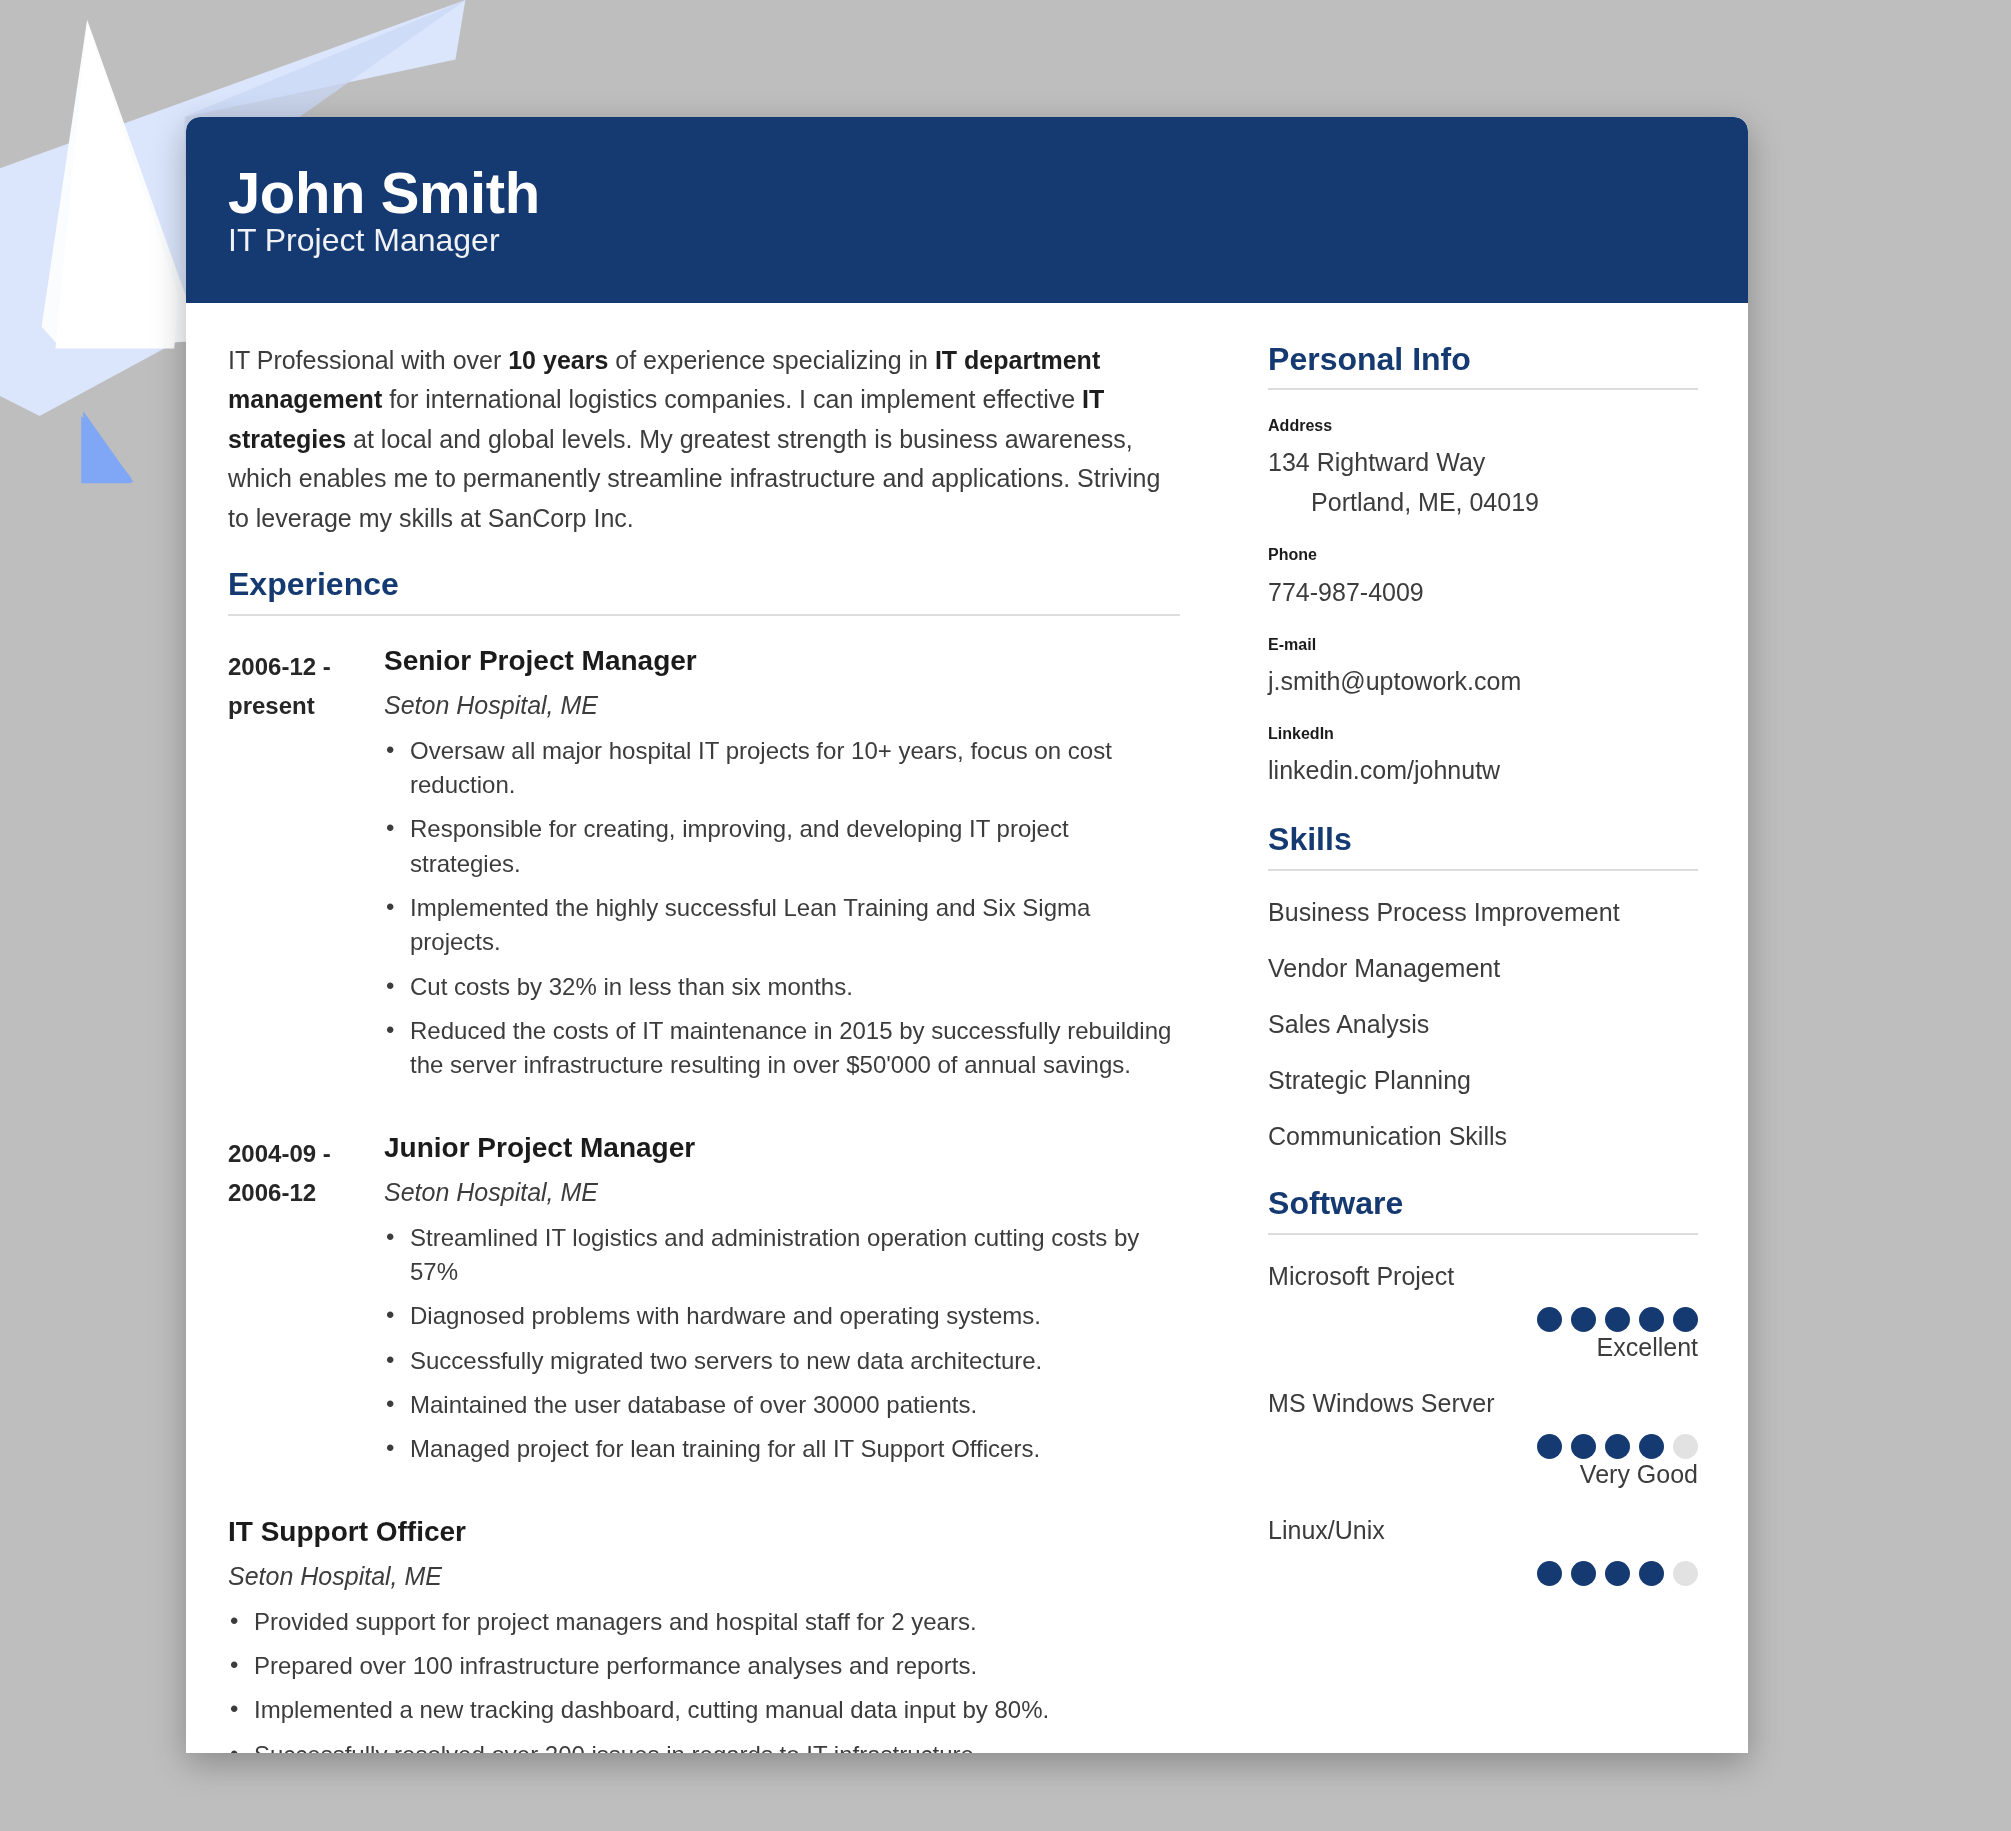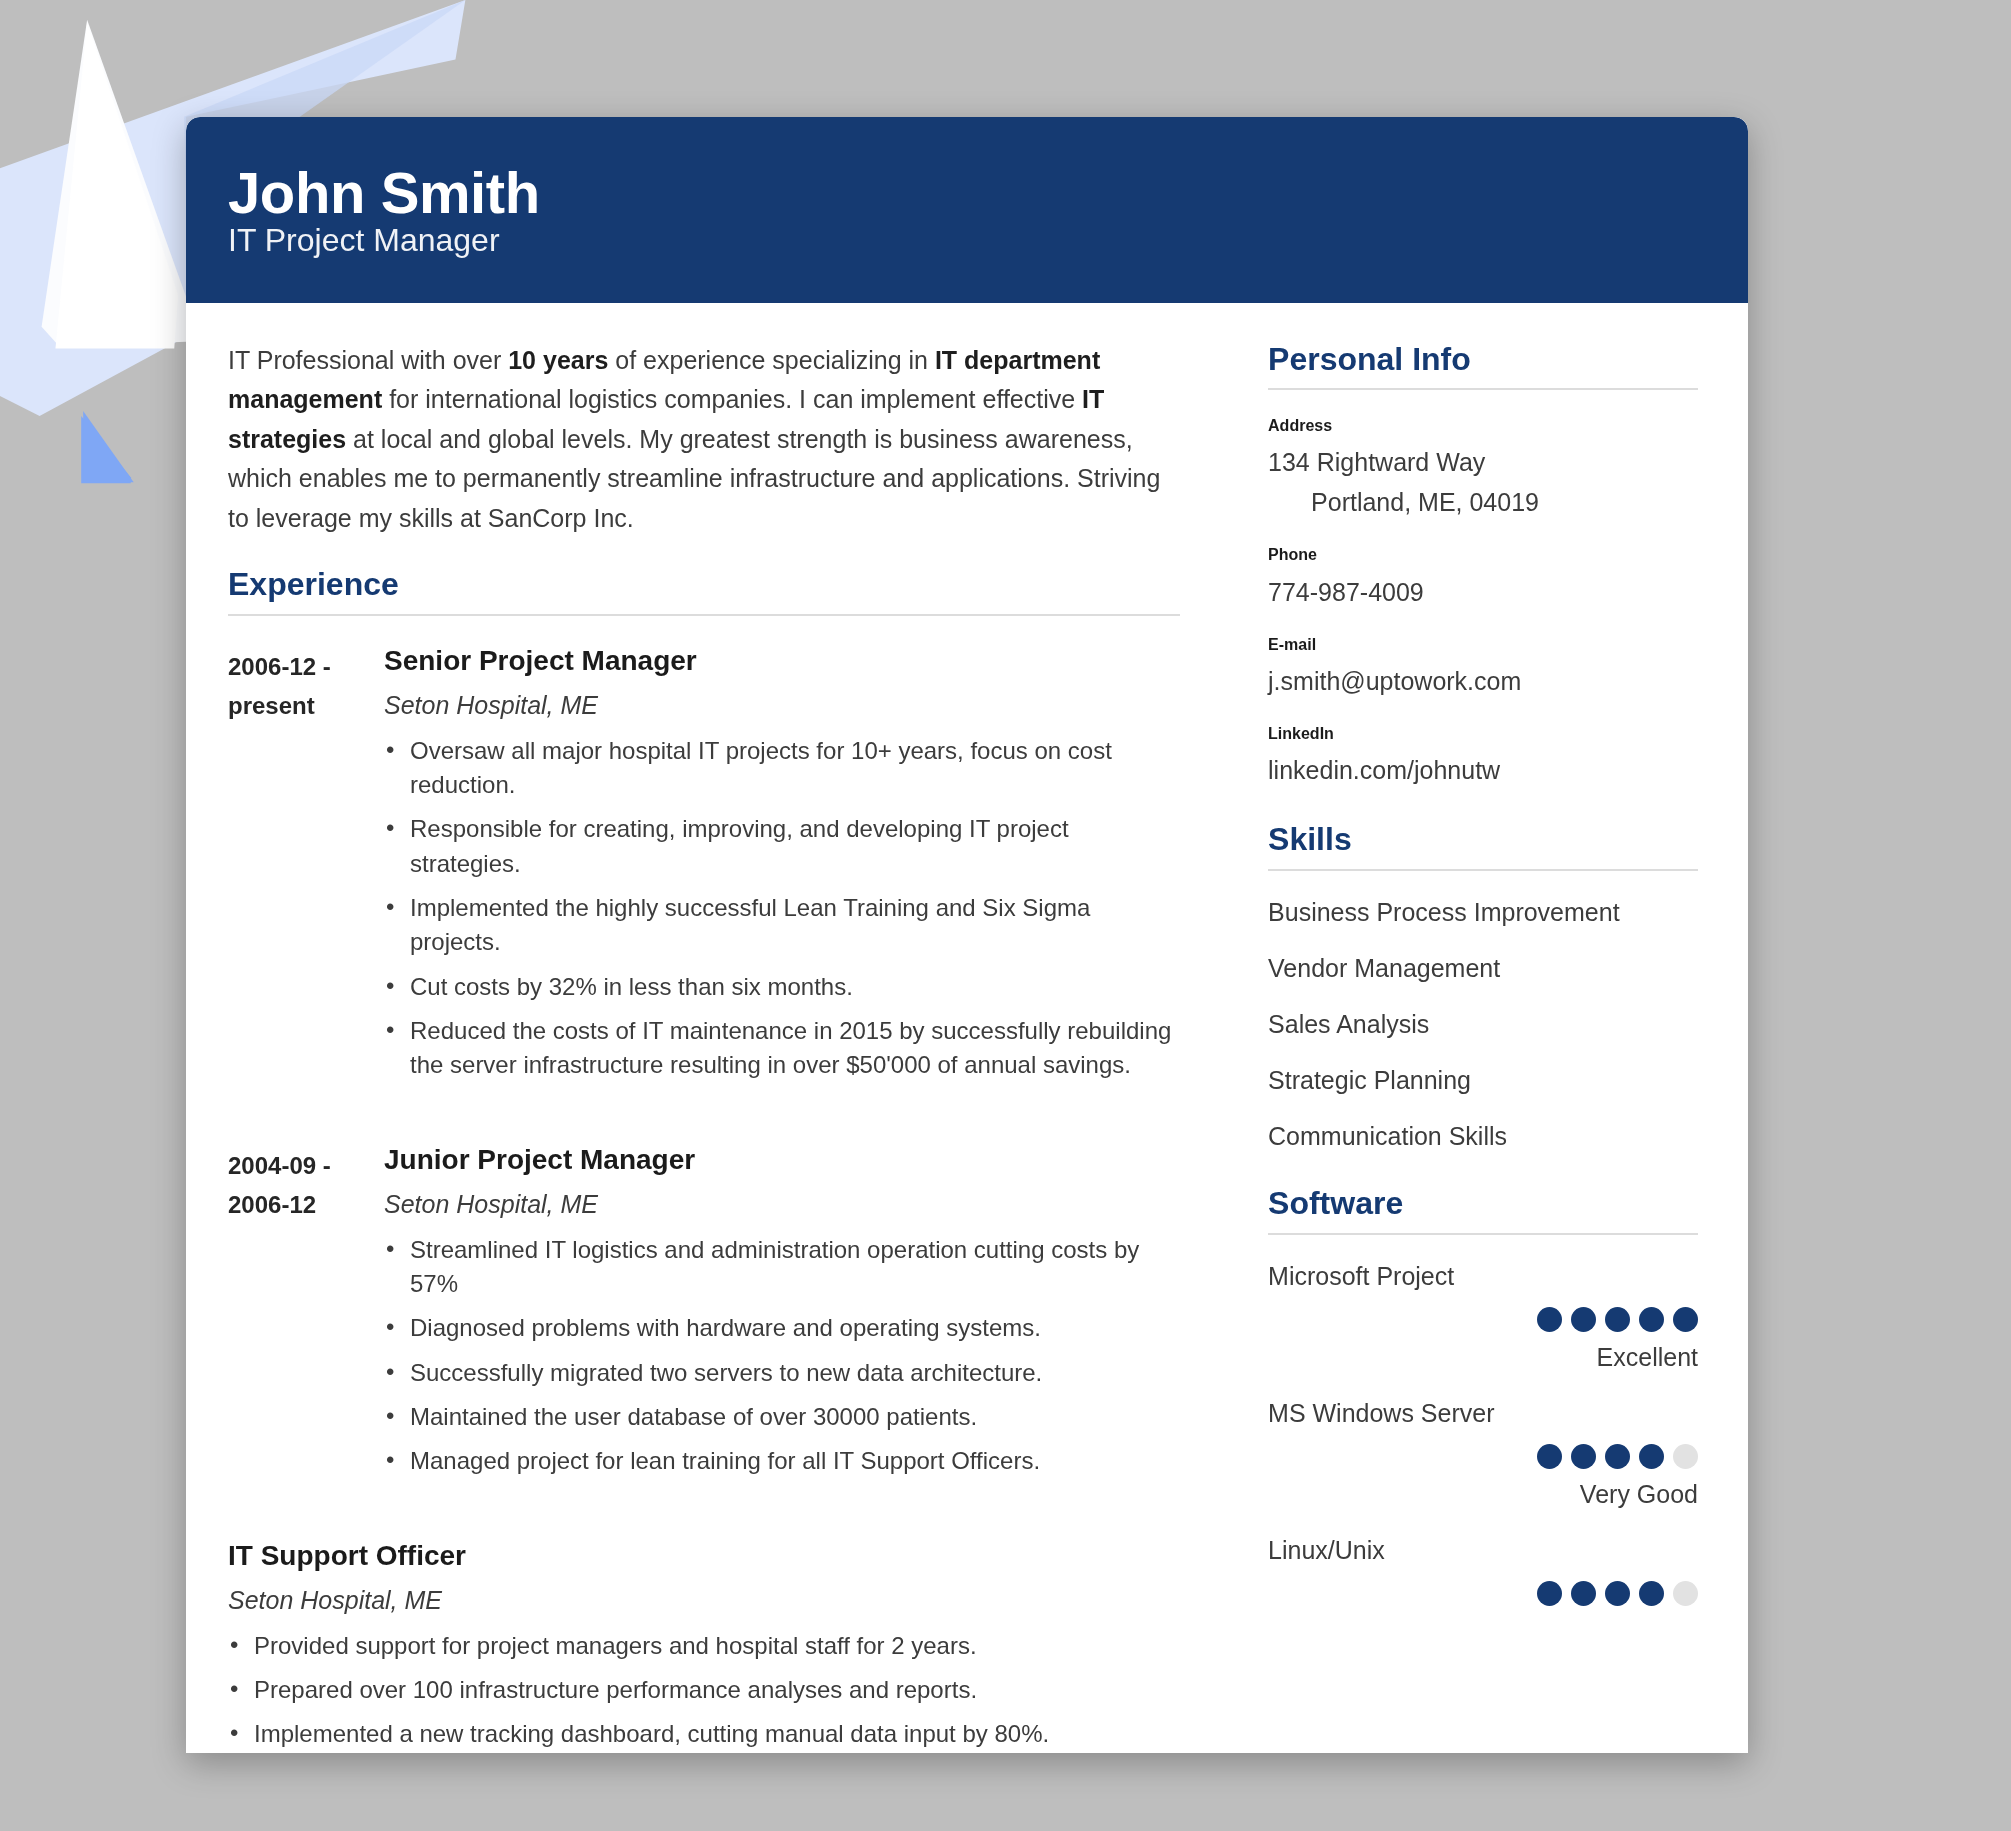--- a/index.html
+++ b/index.html
@@ -93,21 +93,21 @@
     border-bottom: 2px solid #dcdcdc;
     margin-top: 11px;
   }
   .side .section-head { margin-top: 0; }
 
   
   .exp-entry {
     display: flex;
     margin-top: 28px;
   }
-  .exp-entry.subsequent { margin-top: 60px; }
+  .exp-entry.subsequent { margin-top: 48px; }
 
   .exp-dates {
     width: 156px;
     flex: 0 0 156px;
     font-size: 24px;
     font-weight: bold;
     color: #262626;
     line-height: 1.62;
     padding-top: 4px;
   }
@@ -188,21 +188,20 @@
     width: 25px;
     height: 25px;
     border-radius: 50%;
     background: #e2e2e2;
   }
   .dot.filled { background: #153a72; }
   .sw-level {
     text-align: right;
     font-size: 25px;
     color: #3c3c3c;
-    margin-top: 10px;
     line-height: 1.2;
   }
 </style>
 </head>
 <body>
 
 <svg id="decor" viewBox="0 0 2032 1850" preserveAspectRatio="none">
   <polygon points="0,170 470,0 460,60 188,118 188,340 40,420 0,400" fill="#dbe5fb"></polygon>
   <polygon points="186,118 470,0 300,120 188,200" fill="#c9d8f7" opacity="0.75"></polygon>
   <polygon points="88,20 188,300 188,345 60,350 42,330" fill="#fbfcfe"></polygon>

